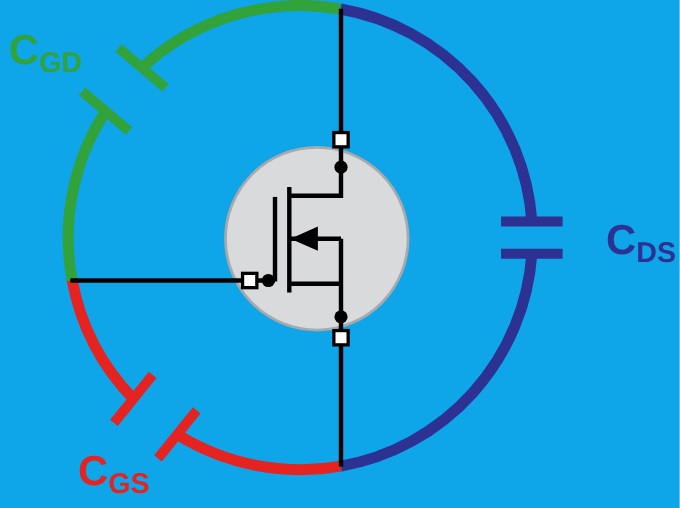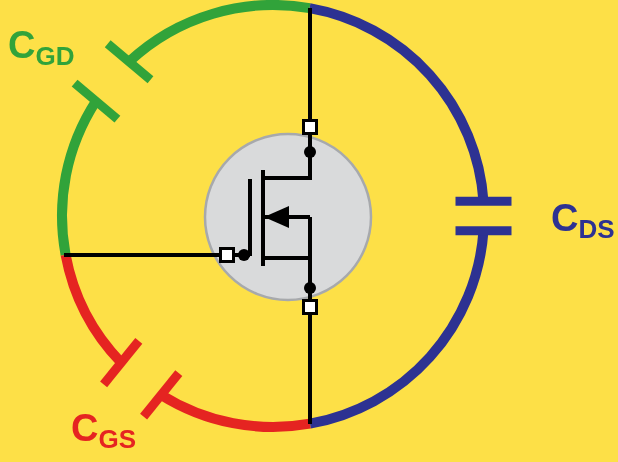--- a/index.html
+++ b/index.html
@@ -1,19 +1,19 @@
 <!DOCTYPE html>
 <html><head>
 <meta charset="utf-8">
 <style>
   html,body{margin:0;padding:0;background:#ffffff;}
   .canvas{
     position:relative;
     width:618px;height:462px;
-    background:#fde047;
+    background:#0ea5e9;
     font-family:"Liberation Sans", sans-serif;
     overflow:hidden;
   }
   svg{display:block;}
   .arc{fill:none;stroke-width:10;}
   .plate{fill:none;stroke-width:9;}
   .wire{fill:none;stroke:#000000;stroke-width:4;}
   .die{fill:#d9dadb;stroke:#a7a9ac;stroke-width:2.5;}
   .terminal{fill:#ffffff;stroke:#000000;stroke-width:3;}
   .dot{fill:#000000;stroke:none;}

